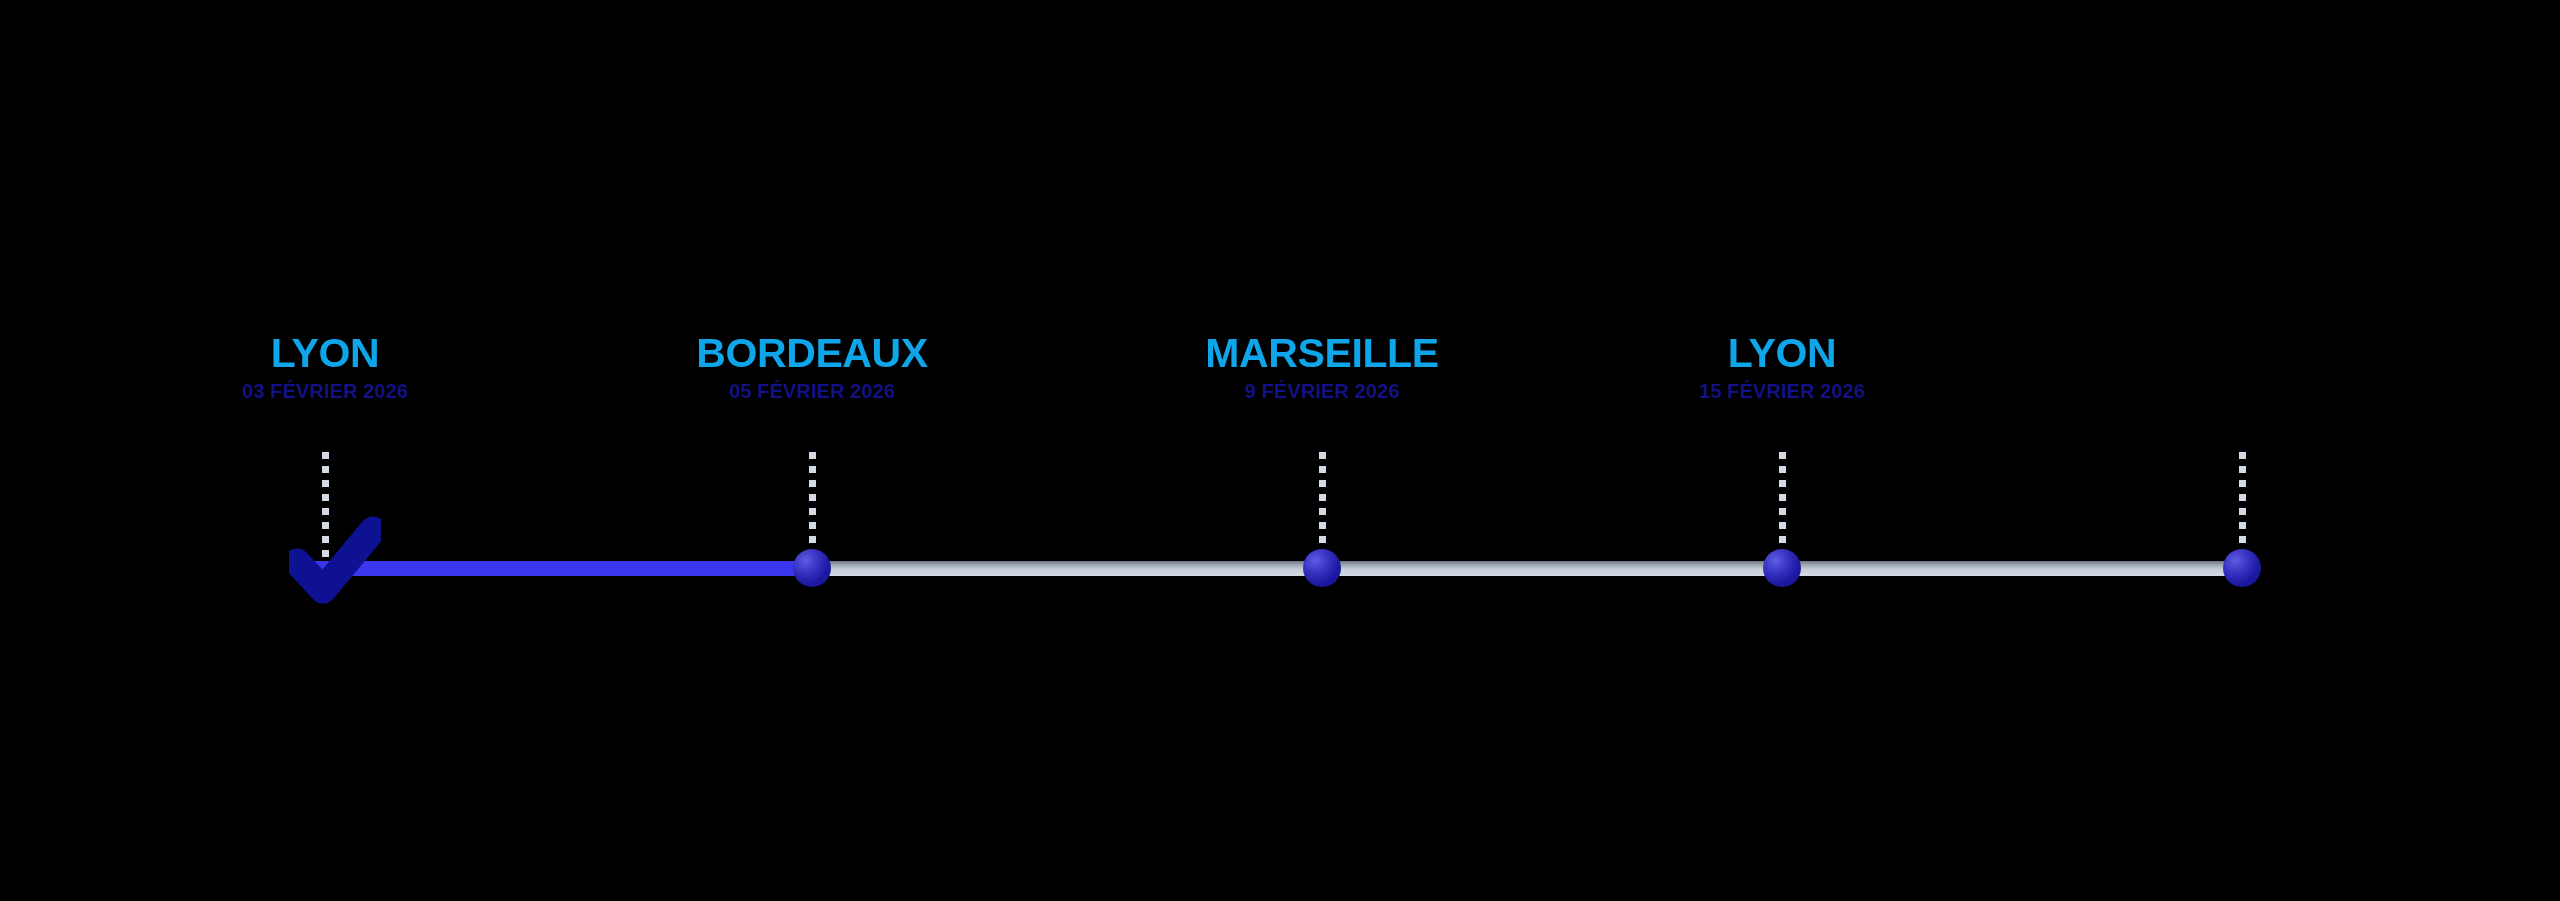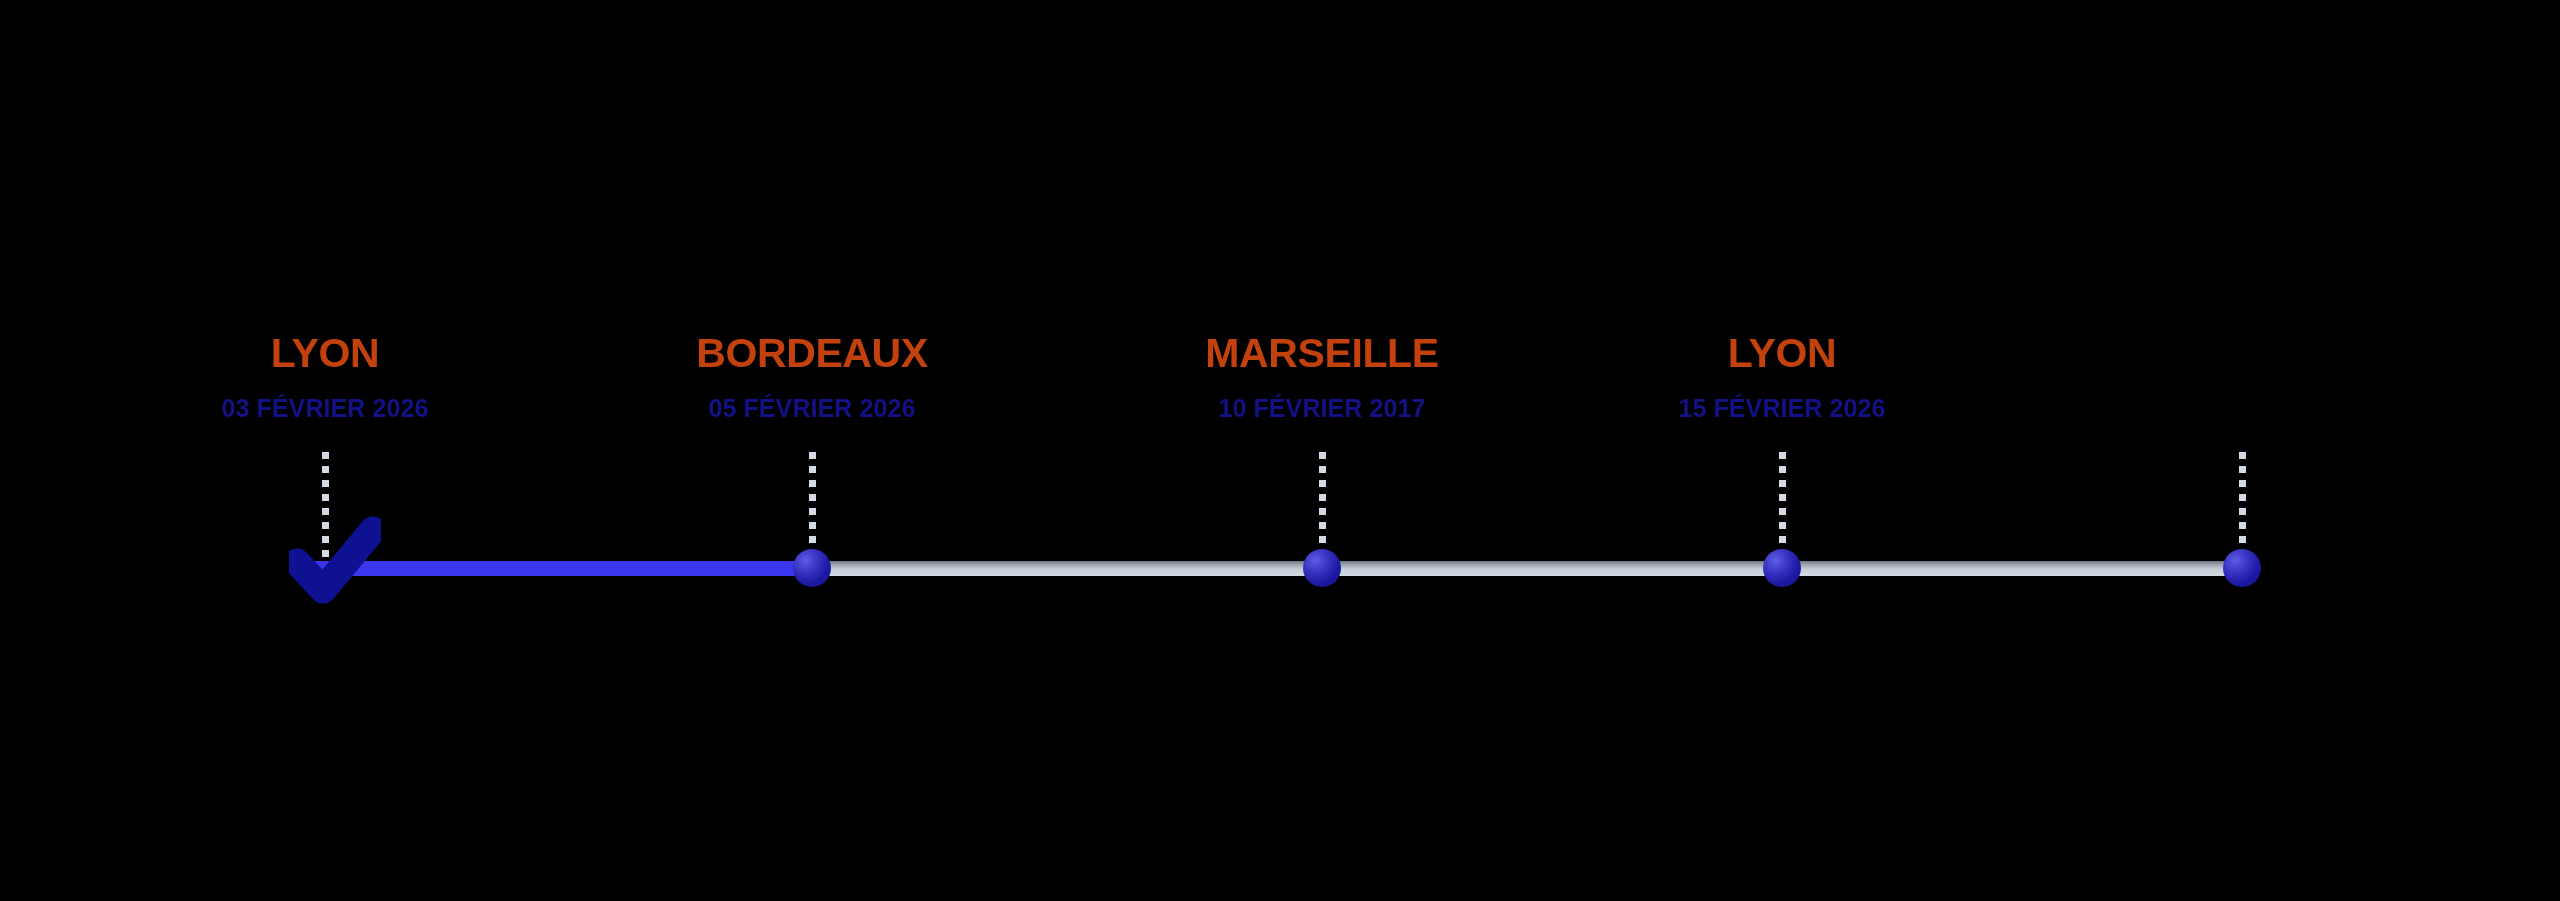--- a/index.html
+++ b/index.html
@@ -87,27 +87,27 @@
     position: absolute;
     top: 332px;
     transform: translateX(-50%);
     text-align: center;
     white-space: nowrap;
   }
   .stop-city {
     font-size: 41px;
     font-weight: 700;
     letter-spacing: -0.4px;
-    color: #c2410c;
+    color: #0ea5e9;
     line-height: 1.04;
     font-family: "Liberation Sans", sans-serif;
   }
   .stop-date {
-    margin-top: 20px;
-    font-size: 25px;
+    margin-top: 6px;
+    font-size: 20px;
     font-weight: 700;
     letter-spacing: 0.1px;
     color: #131186;
     line-height: 1.05;
     font-family: "Liberation Sans", sans-serif;
   }
 </style>
 </head>
 <body>
 
@@ -136,21 +136,21 @@
     <div class="stop-date">03 FÉVRIER 2026</div>
   </div>
 
   <div class="stop-label" style="left:812px">
     <div class="stop-city">BORDEAUX</div>
     <div class="stop-date">05 FÉVRIER 2026</div>
   </div>
 
   <div class="stop-label" style="left:1322px">
     <div class="stop-city">MARSEILLE</div>
-    <div class="stop-date">10 FÉVRIER 2017</div>
+    <div class="stop-date">9 FÉVRIER 2026</div>
   </div>
 
   <div class="stop-label" style="left:1782px">
     <div class="stop-city">LYON</div>
     <div class="stop-date">15 FÉVRIER 2026</div>
   </div>
 
 
 </div>
 

